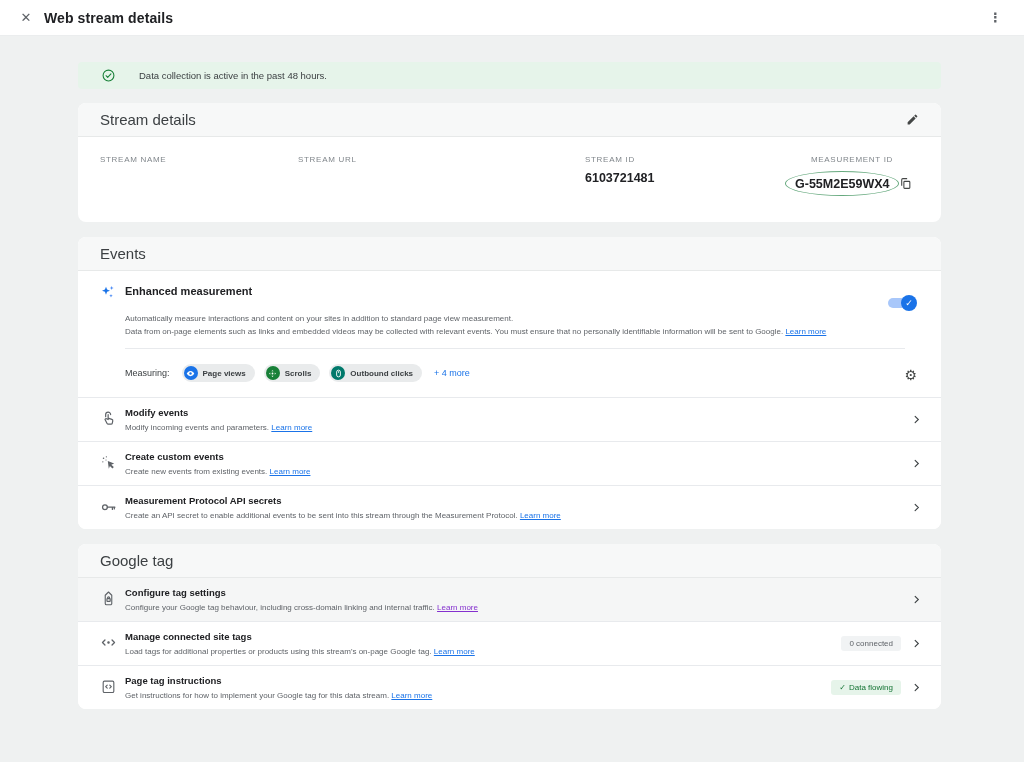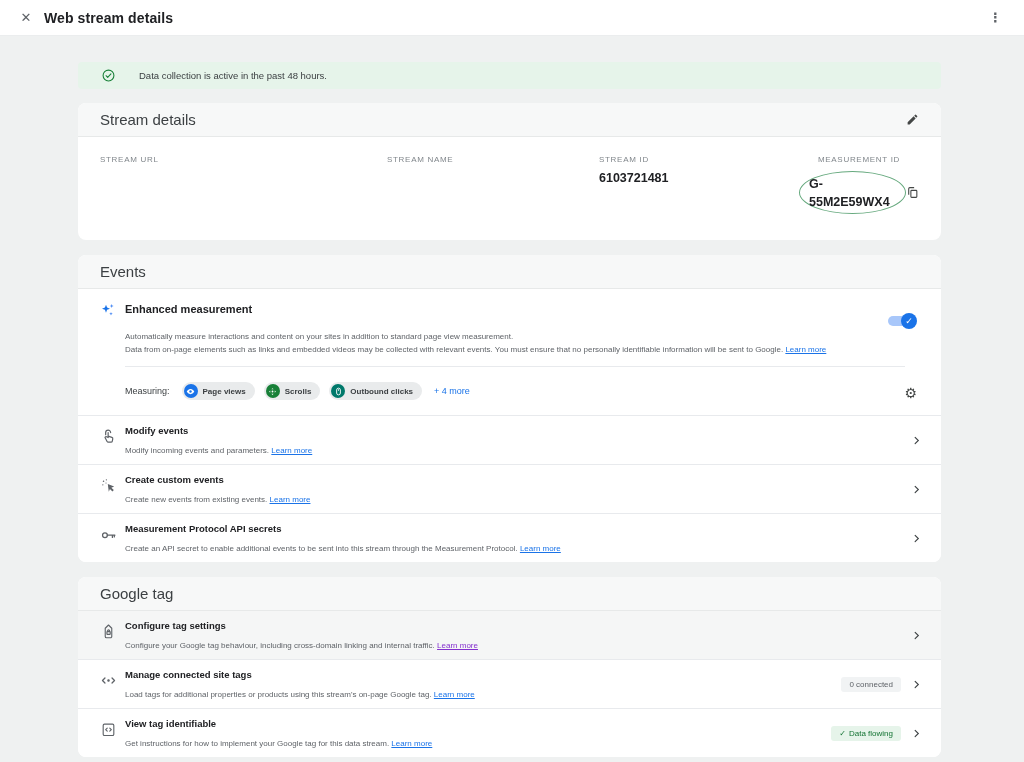--- a/index.html
+++ b/index.html
@@ -37,21 +37,21 @@
     display:flex; align-items:center; padding:0 22px;
   }
   .card-header-title { font-size:15px; color:#3c4043; }
   .icon-btn { margin-left:auto; cursor:pointer; display:flex; align-items:center; }
 
   
   .sd-body { display:flex; padding:18px 22px 26px 22px; }
   .sd-col { display:flex; flex-direction:column; }
   .sd-label { font-size:8px; letter-spacing:.7px; color:#80868b; text-transform:uppercase; margin-bottom:7px; }
   .sd-value { font-size:12.5px; font-weight:700; color:#202124; }
-  .sd-c1 { width:198px; } .sd-c2 { width:287px; } .sd-c3 { width:200px;margin-left:14px; }
+  .sd-c1 { width:198px; } .sd-c2 { width:287px; } .sd-c3 { width:200px; }
   .sd-c4 { flex:1; align-items:flex-start; }
   .mid-row { display:flex; align-items:center; }
   .oval {
     border:1.5px solid #66a97e; border-radius:50%; padding:2px 9px 3px 9px;
     display:inline-block;
   }
 
   
   .em-block { position:relative; padding:14px 26px 0 22px; }
   .em-head { display:flex; align-items:flex-start; }
@@ -77,21 +77,21 @@
     background:#1a73e8; color:#fff; font-size:9px; font-weight:700;
     display:flex; align-items:center; justify-content:center;
   }
 
   .list-row {
     display:flex; align-items:center; border-top:1px solid #e8eaed;
     padding:9px 19px 9px 22px; position:relative; cursor:pointer; background:#fff;
   }
   .list-row.shaded { background:#f5f6f6; }
   .row-icon { width:17px; height:17px; margin-right:8px; flex:none; align-self:flex-start; margin-top:3px; }
-  .row-text { display:flex; flex-direction:column; gap:10px; }
+  .row-text { display:flex; flex-direction:column; gap:5px; }
   .row-title { font-size:9.5px; font-weight:700; color:#202124; }
   .row-desc { font-size:8px; color:#5f6368; }
   .row-right { margin-left:auto; display:flex; align-items:center; gap:10px; }
   .chev { width:11px; height:11px; flex:none; }
   .link { color:#1a73e8; text-decoration:underline; font-weight:500; cursor:pointer; }
   .link-purple { color:#8430ce; }
   .badge { font-size:8px; padding:3px 8px; border-radius:3px; white-space:nowrap; }
   .badge-gray { background:#f1f3f4; color:#5f6368;text-align:center; }
   .badge-green { background:#e6f4ea; color:#137333; font-weight:500; }
   .badge-green .bc { color:#137333; margin-right:3px; font-weight:700; }
@@ -120,26 +120,26 @@
     <div class="card">
       <div class="card-header">
         <span class="card-header-title">Stream details</span>
         <span class="icon-btn">
           <svg width="13" height="13" viewBox="0 0 24 24">
               <path d="M3 17.25V21h3.75L17.81 9.94l-3.75-3.75L3 17.25zM20.71 7.04a1 1 0 0 0 0-1.41l-2.34-2.34a1 1 0 0 0-1.41 0l-1.83 1.83 3.75 3.75 1.83-1.83z" fill="#444746"></path>
             </svg>
         </span>
       </div>
       <div class="sd-body">
+        <div class="sd-col sd-c1">
+          <span class="sd-label">STREAM NAME</span>
+          <span class="sd-value"></span>
+        </div>
         <div class="sd-col sd-c2">
           <span class="sd-label">STREAM URL</span>
-          <span class="sd-value"></span>
-        </div>
-        <div class="sd-col sd-c1">
-          <span class="sd-label">STREAM NAME</span>
           <span class="sd-value"></span>
         </div>
         <div class="sd-col sd-c3">
           <span class="sd-label">STREAM ID</span>
           <span class="sd-value">6103721481</span>
         </div>
         <div class="sd-col sd-c4">
           <span class="sd-label" style="align-self:center">MEASUREMENT ID</span>
           <div class="mid-row">
             <span class="oval">
@@ -325,21 +325,21 @@
             </svg>
         </div>
       </div>
 
       <div class="list-row">
         <svg class="row-icon" viewBox="0 0 24 24" fill="none" stroke="#5f6368" stroke-width="1.6" stroke-linecap="round" stroke-linejoin="round">
           <rect x="4.5" y="4.5" width="15" height="16" rx="1.8"></rect>
           <path d="M10.2 10L8 12.2l2.2 2.2M13.8 10l2.2 2.2-2.2 2.2"></path>
         </svg>
         <div class="row-text">
-          <span class="row-title">View tag identifiable</span>
+          <span class="row-title">Page tag instructions</span>
           <span class="row-desc">
             <span>Get instructions for how to implement your Google tag for this data stream.</span>
             <span class="link">Learn more</span>
           </span>
         </div>
         <div class="row-right">
           <span class="badge badge-green"><span class="bc">✓</span><span>Data flowing</span></span>
           <svg class="chev" viewBox="0 0 24 24" fill="none" stroke="#3c4043" stroke-width="2.4" stroke-linecap="round">
               <path d="M9 5l7 7-7 7"></path>
             </svg>

